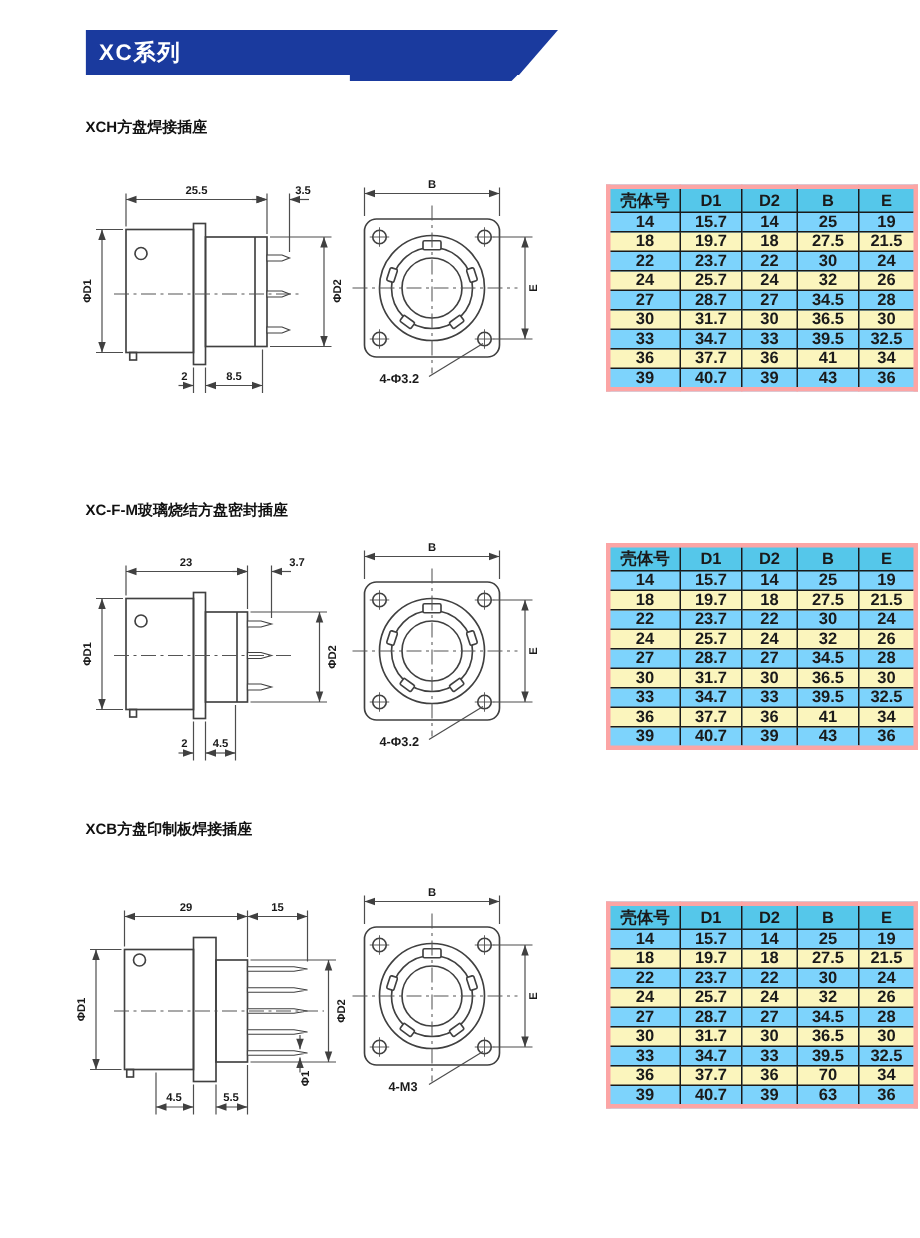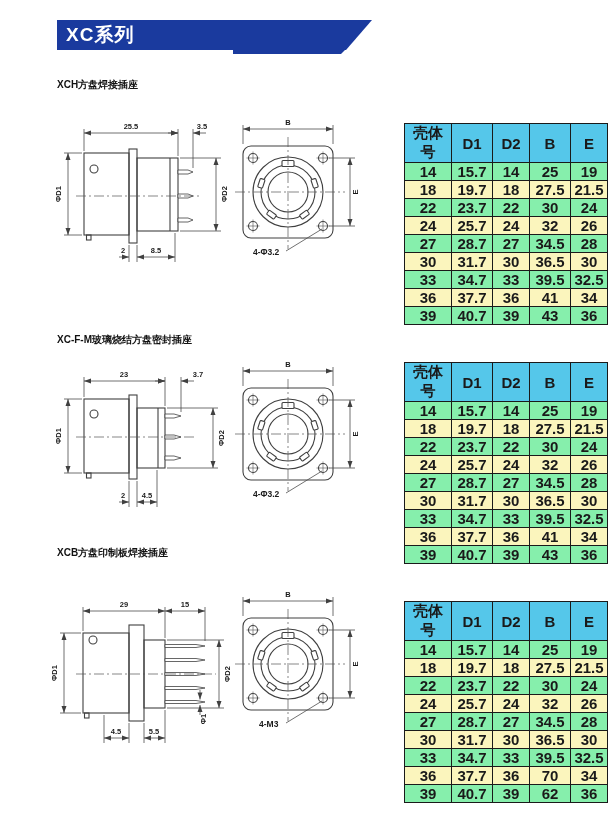--- a/index.html
+++ b/index.html
@@ -3,29 +3,29 @@
 <meta charset="utf-8">
 <style>
   html,body{margin:0;padding:0;background:#fff;}
   .page{position:relative;width:613px;height:825px;background:#fff;overflow:hidden;
         font-family:"Liberation Sans",sans-serif;color:#1a1a1a;}
   
   .banner{position:absolute;left:57px;top:20px;width:315px;height:30px;
           background:var(--banner_blue);
           clip-path:polygon(0 0,100% 0,calc(100% - 26px) 100%,0 100%);
           display:flex;align-items:center;}
-  .banner-title{color:#fff;font-size:19px;font-weight:700;letter-spacing:1px;padding-left:9px;}
+  .banner-title{color:#fff;font-size:15px;font-weight:700;letter-spacing:1px;padding-left:9px;}
   .banner-strip{position:absolute;left:233px;top:50px;width:112px;height:4px;
           background:var(--banner_blue);
           clip-path:polygon(0 0,100% 0,calc(100% - 4px) 100%,0 100%);}
   
   .sec-title{position:absolute;left:57px;font-size:10px;font-weight:700;color:#111;}
   
-  table.spec{position:absolute;left:404px;border-collapse:collapse;background:#86efac;
-             border:1px solid #fca5a5;font-size:15px;font-weight:700;text-align:center;}
+  table.spec{position:absolute;left:404px;border-collapse:collapse;background:#7dd3fc;
+             border:3px solid #fca5a5;font-size:11px;font-weight:700;text-align:center;}
   table.spec th,table.spec td{border:1px solid #1a1a1a;padding:0 2px;}
   table.spec th{background:var(--table_header_cyan);height:13px;}
   table.spec td{height:12px;}
   table.spec th:nth-child(1),table.spec td:nth-child(1){width:42px;}
   table.spec th:nth-child(2),table.spec td:nth-child(2){width:36px;}
   table.spec th:nth-child(3),table.spec td:nth-child(3){width:32px;text-align:center;}
   table.spec th:nth-child(4),table.spec td:nth-child(4){width:36px;}
   table.spec th:nth-child(5),table.spec td:nth-child(5){width:32px;}
   table.spec tbody tr:nth-child(even){background:var(--row_yellow);}
   
@@ -528,20 +528,20 @@
             <td>36</td>
             <td>37.7</td>
             <td>36</td>
             <td>70</td>
             <td>34</td>
           </tr>
           <tr>
             <td>39</td>
             <td>40.7</td>
             <td>39</td>
-            <td>62</td>
+            <td>63</td>
             <td>36</td>
           </tr>
         </tbody>
     </table>
   </section>
 
 </div>
 
 </body></html>

